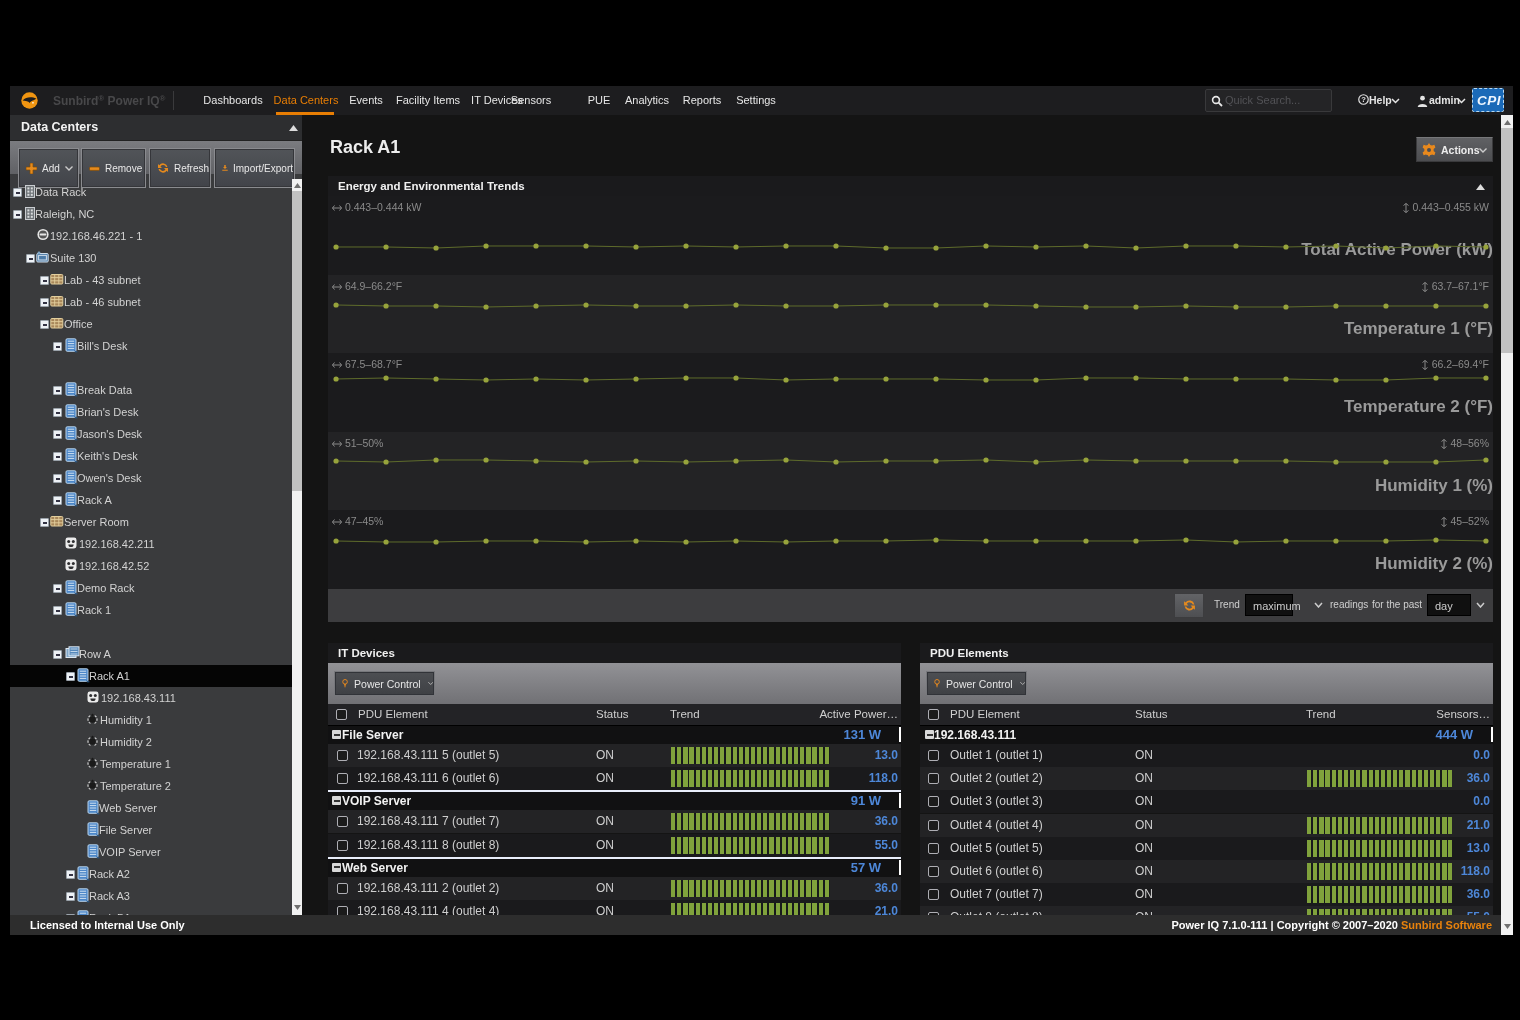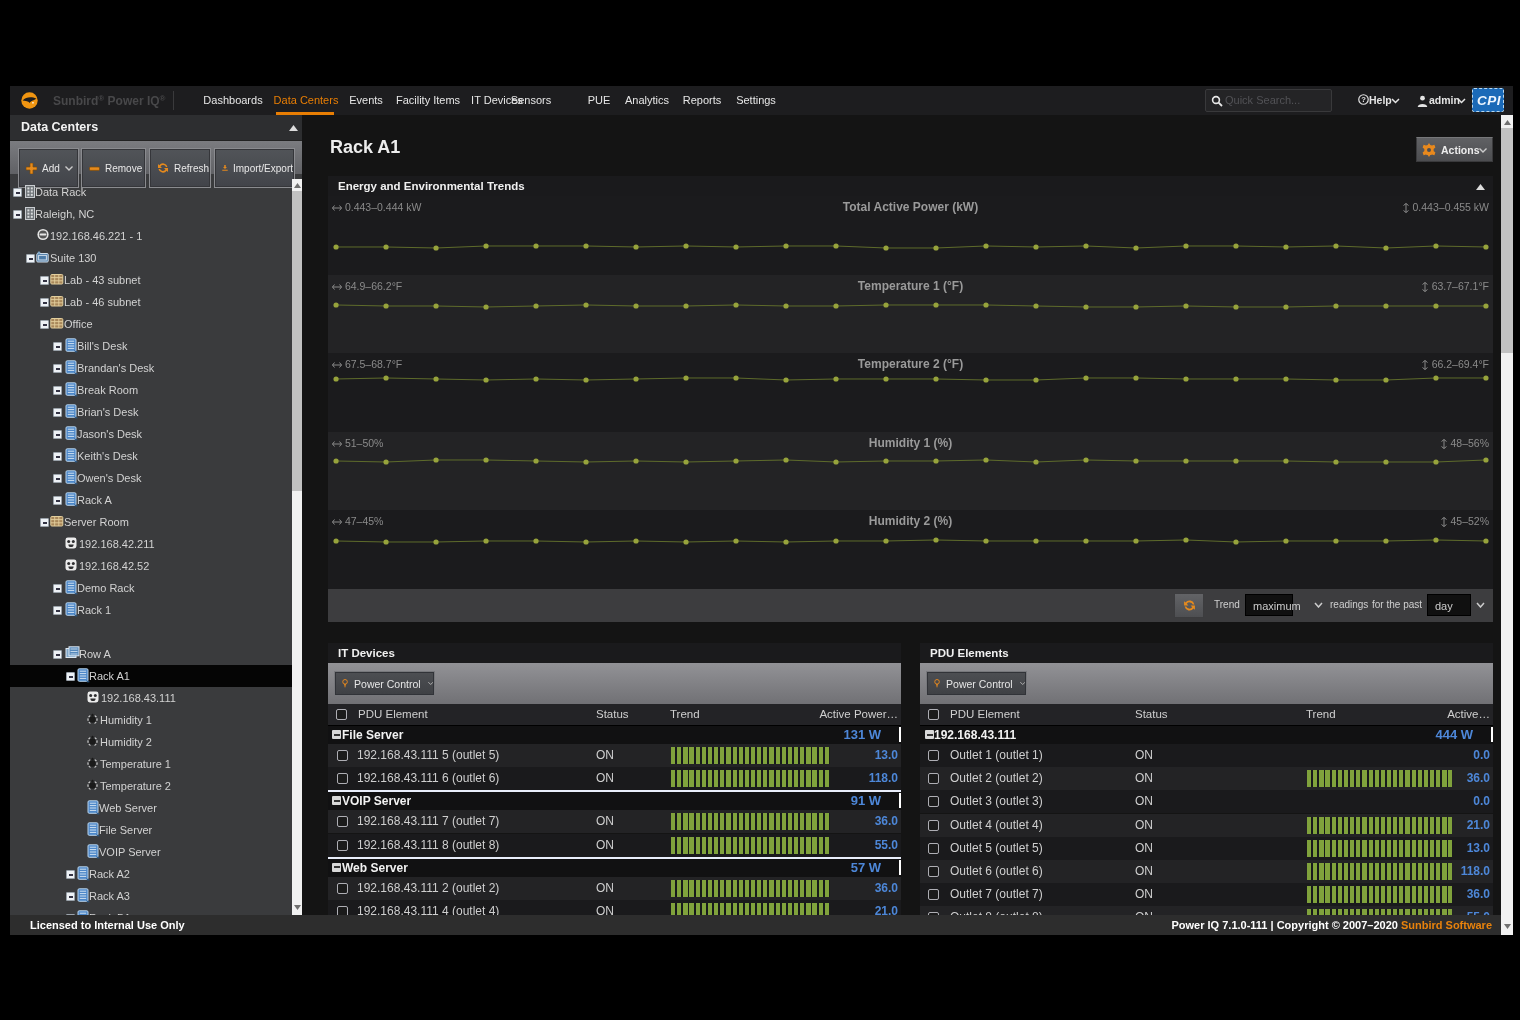--- a/index.html
+++ b/index.html
@@ -25,21 +25,21 @@
 .sbthumb{position:absolute;background:#c1c1c1;}
 
 #footer{position:absolute;left:0;top:829px;width:1493px;height:20px;background:#2d2d2d;color:#fff;font-size:11px;font-weight:bold;line-height:20px;}
 
 #main{position:absolute;left:292px;top:29px;width:1199px;height:800px;background:#141414;}
 h1{position:absolute;left:28px;top:22px;font-size:18px;color:#ededed;font-weight:bold;}
 .panelhead{position:absolute;height:20px;background:#1a1a1c;color:#f0f0f0;font-size:11.5px;font-weight:bold;line-height:20px;}
 
 #chartwrap{position:absolute;left:26px;top:81px;width:1165px;height:426px;}
 .csec{position:absolute;left:0;width:1165px;}
-.ctitle{position:absolute;width:100%;text-align:center;color:#9a9a9a;font-weight:bold;font-size:12px;}
+.ctitle{position:absolute;width:100%;text-align:right;color:#9a9a9a;font-weight:bold;font-size:17px;margin-top:40px;}
 .clab{position:absolute;color:#8a8a8a;font-size:10.5px;}
 #trendbar{position:absolute;left:0;top:393px;width:1165px;height:33px;background:#3d3d3f;color:#cfcfcf;font-size:10px;}
 .blacksel{position:absolute;top:5px;height:22px;background:#101010;border:1px solid #000;color:#ccc;font-size:11px;line-height:22px;padding-left:7px;}
 
 .tpanel{position:absolute;top:528px;width:573px;height:272px;overflow:hidden;}
 .ptool{position:absolute;left:0;top:20px;width:100%;height:53px;background:linear-gradient(#929296,#67676b);}
 .pcbtn{position:absolute;left:7px;top:9px;width:99px;height:23px;white-space:nowrap;background:linear-gradient(#4c4e52,#3f4145);border:1px solid #313338;outline:1px solid #77787c;color:#e6e6e6;font-size:10.5px;display:flex;align-items:center;}
 .thead{position:absolute;left:0;top:61px;width:100%;height:22px;background:#232326;border-bottom:1px solid #000;color:#cfcfcf;font-size:11.5px;line-height:21px;}
 .cb{position:absolute;width:11px;height:11px;border:1px solid #aeaeb4;border-radius:2px;background:#1b1b1b;}
 .trow{position:absolute;left:0;width:100%;height:23px;font-size:12px;color:#cfcfcf;line-height:23px;}
@@ -209,37 +209,28 @@
       </div>
       <div class="tree" style="top:220px;">
         <div class="exp" style="left:43px;"></div>
         <svg class="abs" style="left:55px;top:3px" width="13" height="15" viewBox="0 0 13 15">
           <rect x="1" y="0.8" width="10" height="12.5" rx="1.2" fill="#4d87c8" stroke="#b9d4ec" stroke-width="1"></rect>
           <path d="M2.8 3.2 h6.4 M2.8 5.6 h6.4 M2.8 8 h6.4 M2.8 10.4 h6.4" stroke="#cfe2f2" stroke-width="1"></path>
           <path d="M9 12 L13 14 L10.5 14.6 Z" fill="#2a5a8a"></path>
         </svg>
         <div class="tlabel" style="left:67px;">Bill's Desk</div>
       </div>
-      <div class="tree" style="top:242px;">
+      <div class="tree" style="top:264px;">
         <div class="exp" style="left:43px;"></div>
         <svg class="abs" style="left:55px;top:3px" width="13" height="15" viewBox="0 0 13 15">
           <rect x="1" y="0.8" width="10" height="12.5" rx="1.2" fill="#4d87c8" stroke="#b9d4ec" stroke-width="1"></rect>
           <path d="M2.8 3.2 h6.4 M2.8 5.6 h6.4 M2.8 8 h6.4 M2.8 10.4 h6.4" stroke="#cfe2f2" stroke-width="1"></path>
           <path d="M9 12 L13 14 L10.5 14.6 Z" fill="#2a5a8a"></path>
         </svg>
-        <div class="tlabel" style="left:67px;">Brandan's Desk</div>
-      </div>
-      <div class="tree" style="top:264px;">
-        <div class="exp" style="left:43px;"></div>
-        <svg class="abs" style="left:55px;top:3px" width="13" height="15" viewBox="0 0 13 15">
-          <rect x="1" y="0.8" width="10" height="12.5" rx="1.2" fill="#4d87c8" stroke="#b9d4ec" stroke-width="1"></rect>
-          <path d="M2.8 3.2 h6.4 M2.8 5.6 h6.4 M2.8 8 h6.4 M2.8 10.4 h6.4" stroke="#cfe2f2" stroke-width="1"></path>
-          <path d="M9 12 L13 14 L10.5 14.6 Z" fill="#2a5a8a"></path>
-        </svg>
-        <div class="tlabel" style="left:67px;">Break Room</div>
+        <div class="tlabel" style="left:67px;">Break Data</div>
       </div>
       <div class="tree" style="top:286px;">
         <div class="exp" style="left:43px;"></div>
         <svg class="abs" style="left:55px;top:3px" width="13" height="15" viewBox="0 0 13 15">
           <rect x="1" y="0.8" width="10" height="12.5" rx="1.2" fill="#4d87c8" stroke="#b9d4ec" stroke-width="1"></rect>
           <path d="M2.8 3.2 h6.4 M2.8 5.6 h6.4 M2.8 8 h6.4 M2.8 10.4 h6.4" stroke="#cfe2f2" stroke-width="1"></path>
           <path d="M9 12 L13 14 L10.5 14.6 Z" fill="#2a5a8a"></path>
         </svg>
         <div class="tlabel" style="left:67px;">Brian's Desk</div>
       </div>
@@ -778,21 +769,21 @@
             <svg style="margin-left:7px" width="8" height="5" viewBox="0 0 8 5">
               <path d="M0.5 0.5 L4 4 L7.5 0.5" fill="none" stroke="#bbb" stroke-width="1.3"></path>
             </svg>
           </div>
         </div>
         <div class="thead">
           <div class="cb" style="left:8px;top:5px;"></div>
           <span style="position:absolute;left:30px;">PDU Element</span>
           <span style="position:absolute;left:215px;">Status</span>
           <span style="position:absolute;left:386px;">Trend</span>
-          <span style="position:absolute;right:3px;">Active…</span>
+          <span style="position:absolute;right:3px;">Sensors…</span>
         </div>
         <div class="grow" style="top:83px;">
           <div class="abs" style="left:5px;top:4px;width:9px;height:9px;background:#d8d8d8;border-radius:1px;">
             <div style="position:absolute;left:1.5px;top:3.5px;width:6px;height:2px;background:#333;"></div>
           </div>
           <span style="position:absolute;left:14px;">192.168.43.111</span>
           <span class="gval">444 W</span>
           <div class="gwhite"></div>
         </div>
         <div class="trow" style="top:101px;background:#1a1a1c;">

